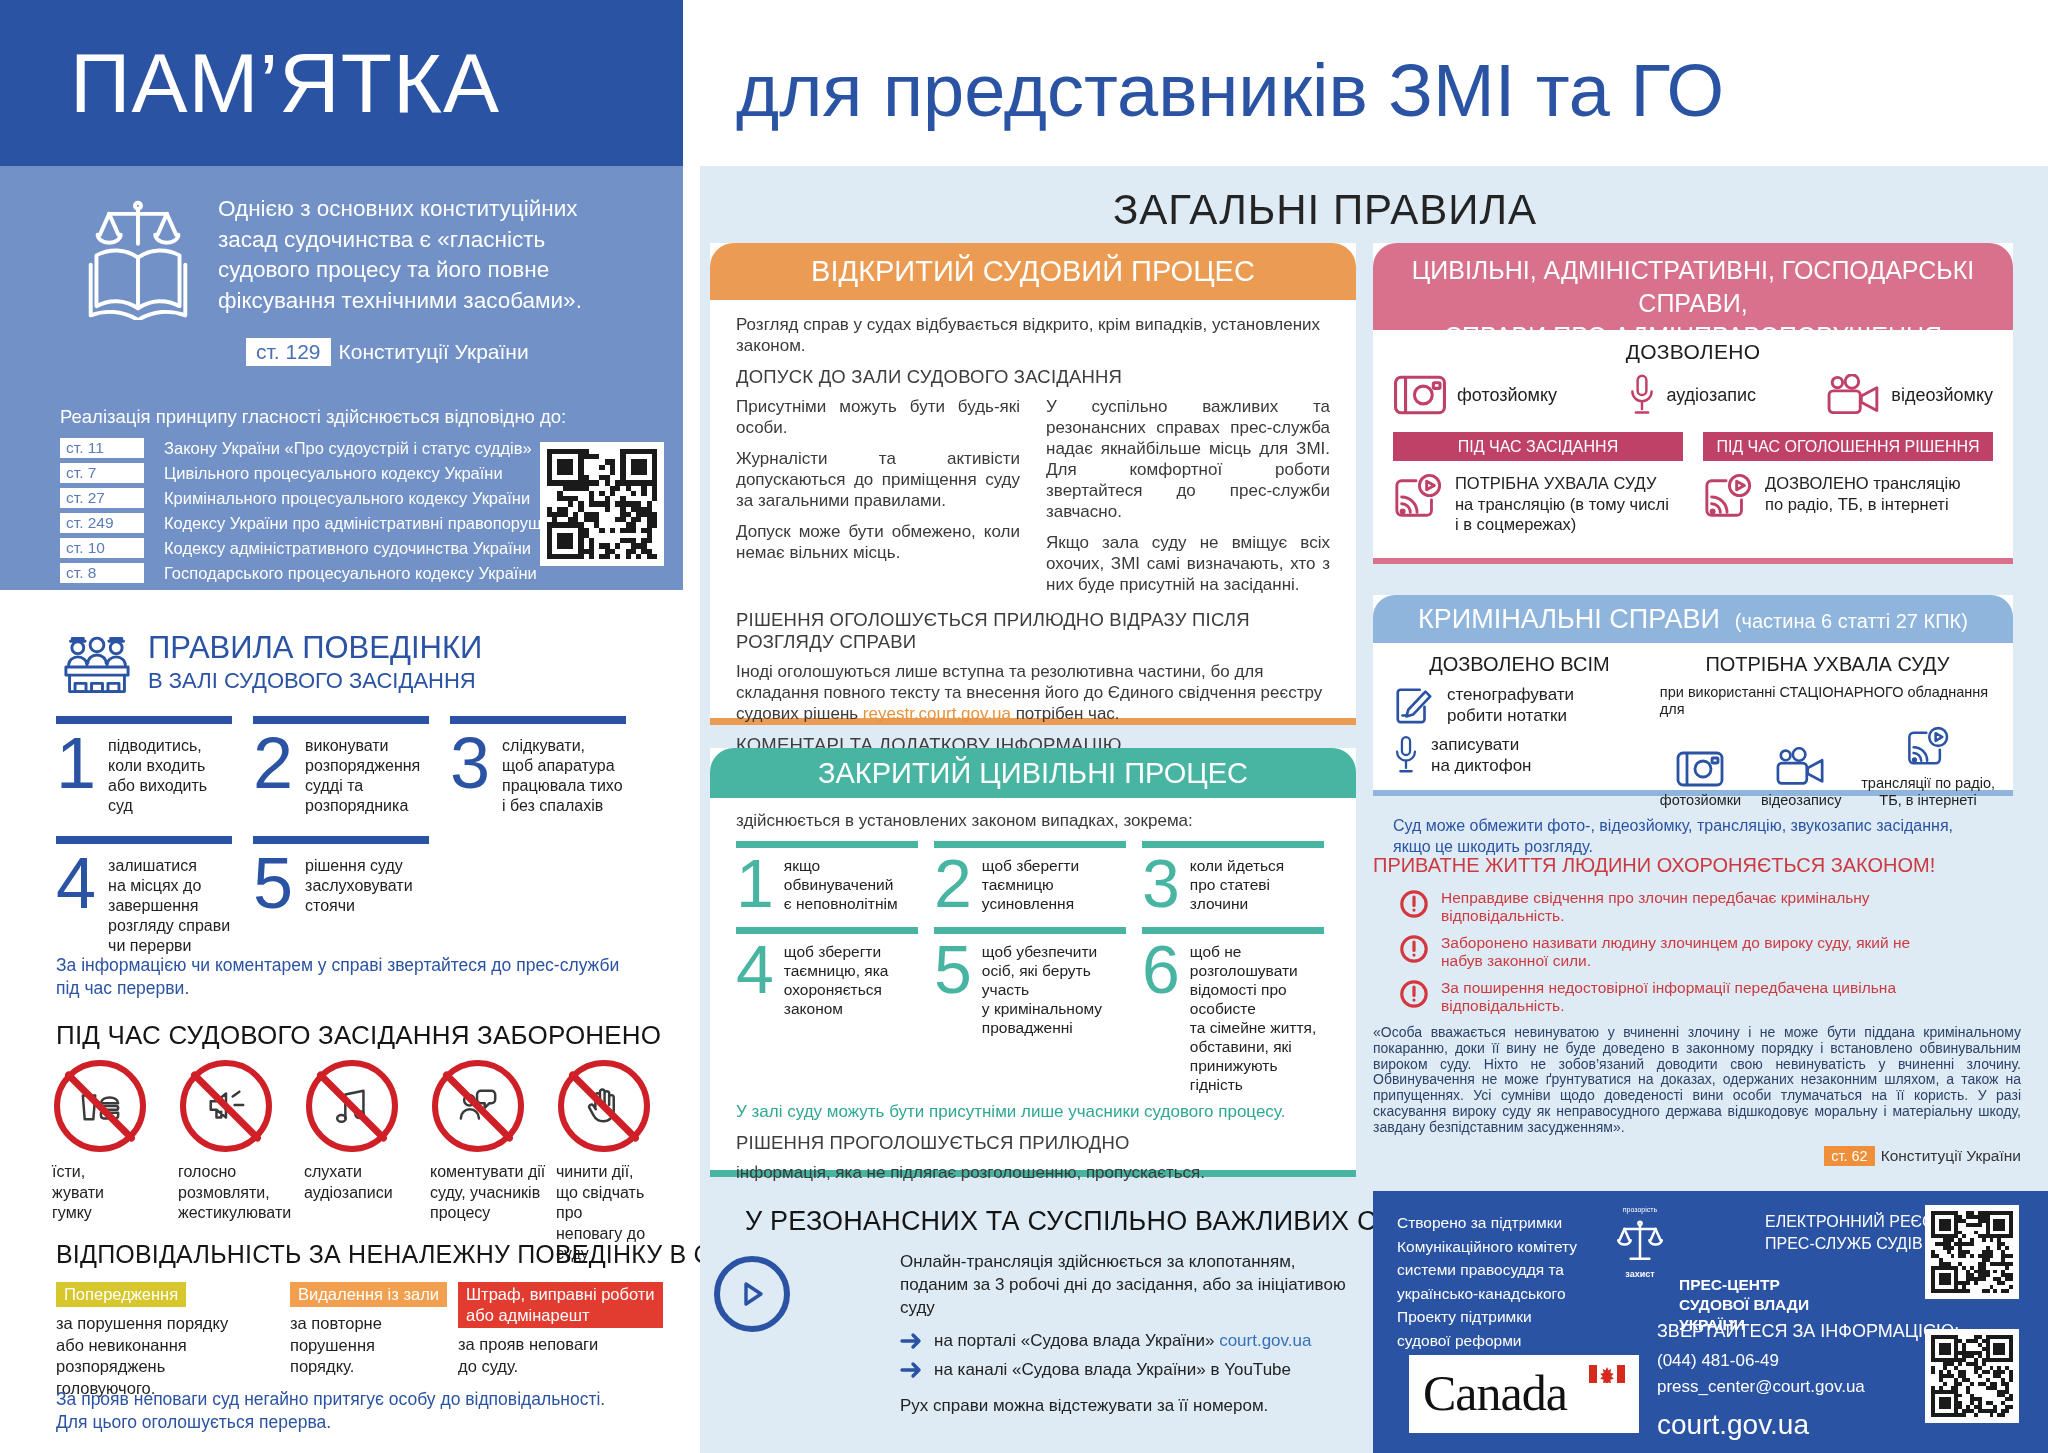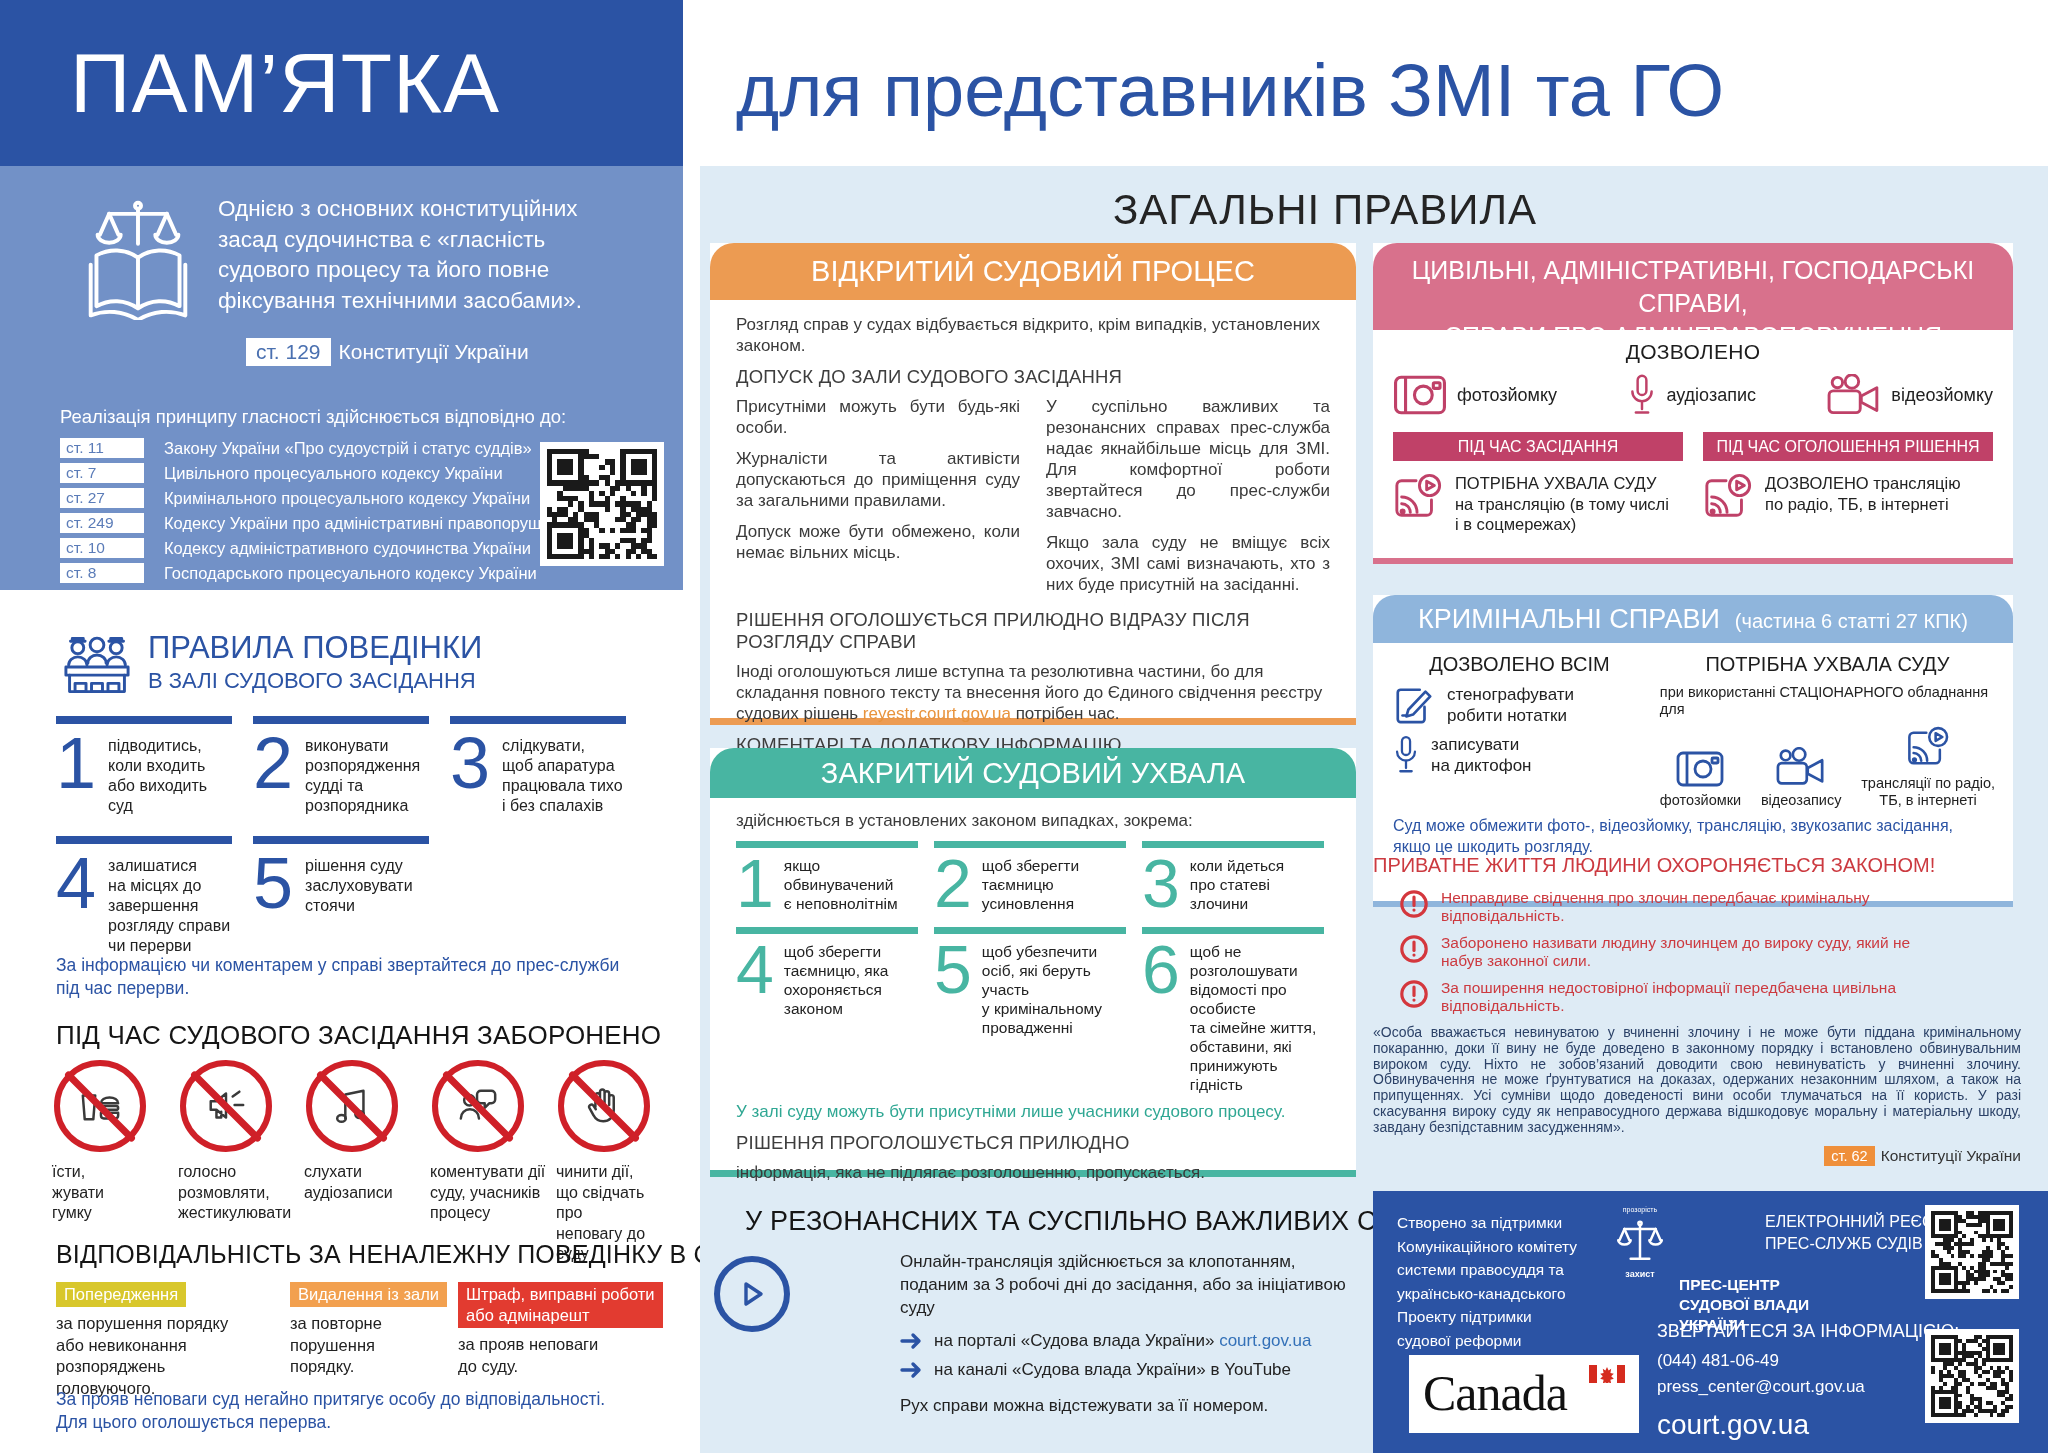--- a/index.html
+++ b/index.html
@@ -589,21 +589,21 @@
       </div>
     </div>
     <div class="subhead">РІШЕННЯ ОГОЛОШУЄТЬСЯ ПРИЛЮДНО ВІДРАЗУ ПІСЛЯ РОЗГЛЯДУ СПРАВИ</div>
     <p><span>Іноді оголошуються лише вступна та резолютивна частини, бо для складання повного тексту та внесення його до Єдиного свідчення реєстру судових рішень </span><span class="link-orange">reyestr.court.gov.ua</span><span> потрібен час.</span></p>
     <div class="subhead">КОМЕНТАРІ ТА ДОДАТКОВУ ІНФОРМАЦІЮ</div>
     <p>можна отримати у судді-спікера чи прес-служби суду.</p>
   </div>
 </div>
 
 <div class="abs card" style="left:710px;top:748px;width:646px;height:429px;border-bottom:7px solid #48b5a2;box-sizing:border-box;">
-  <div class="card-header hdr-teal">ЗАКРИТИЙ СУДОВИЙ УХВАЛА</div>
+  <div class="card-header hdr-teal">ЗАКРИТИЙ ЦИВІЛЬНІ ПРОЦЕС</div>
   <div class="cbody" style="padding-top:12px;">
     <p>здійснюється в установлених законом випадках, зокрема:</p>
     <div id="closed-grid">
       <div class="tealcell">
           <div class="bar"></div>
           <div class="numrow">
             <div class="num">1</div>
             <div class="txt pl">якщо
 обвинувачений
 є неповнолітнім</div>
@@ -750,21 +750,21 @@
           <path d="M9,32 a9,9 0 0 1 9,9 M9,25 a16,16 0 0 1 16,16"></path>
             <circle cx="10" cy="40" r="1.6" fill="#bf4168"></circle>
         </svg>
         <div class="txt pl">ДОЗВОЛЕНО трансляцію
 по радіо, ТБ, в інтернеті</div>
       </div>
     </div>
   </div>
 </div>
 
-<div class="abs card" style="left:1373px;top:595px;width:640px;height:312px;border-bottom:6px solid #8fb5dc;box-sizing:border-box;">
+<div class="abs card" style="left:1373px;top:595px;width:640px;height:201px;border-bottom:6px solid #8fb5dc;box-sizing:border-box;">
   <div class="card-header hdr-sky">
     <span>КРИМІНАЛЬНІ СПРАВИ</span>&nbsp;&nbsp;<span style="font-size:20px;">(частина 6 статті 27 КПК)</span>
   </div>
   <div style="padding:10px 18px 0 20px;">
     <div class="crim-cols">
       <div style="width:43%;">
         <div class="crim-title">ДОЗВОЛЕНО ВСІМ</div>
         <div class="crim-row">
           <svg width="42" height="42" viewBox="0 0 44 44" fill="none" stroke="#2b53a4" stroke-width="2.8" stroke-linecap="round" stroke-linejoin="round">
             <path d="M28,6 H8 a3,3 0 0 0 -3,3 v28 a3,3 0 0 0 3,3 h22 a3,3 0 0 0 3,-3 V24"></path>

